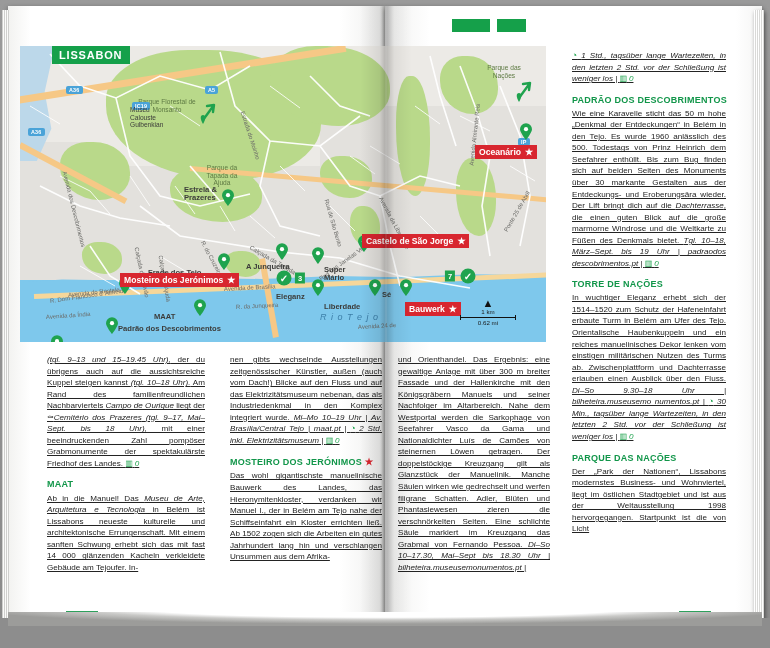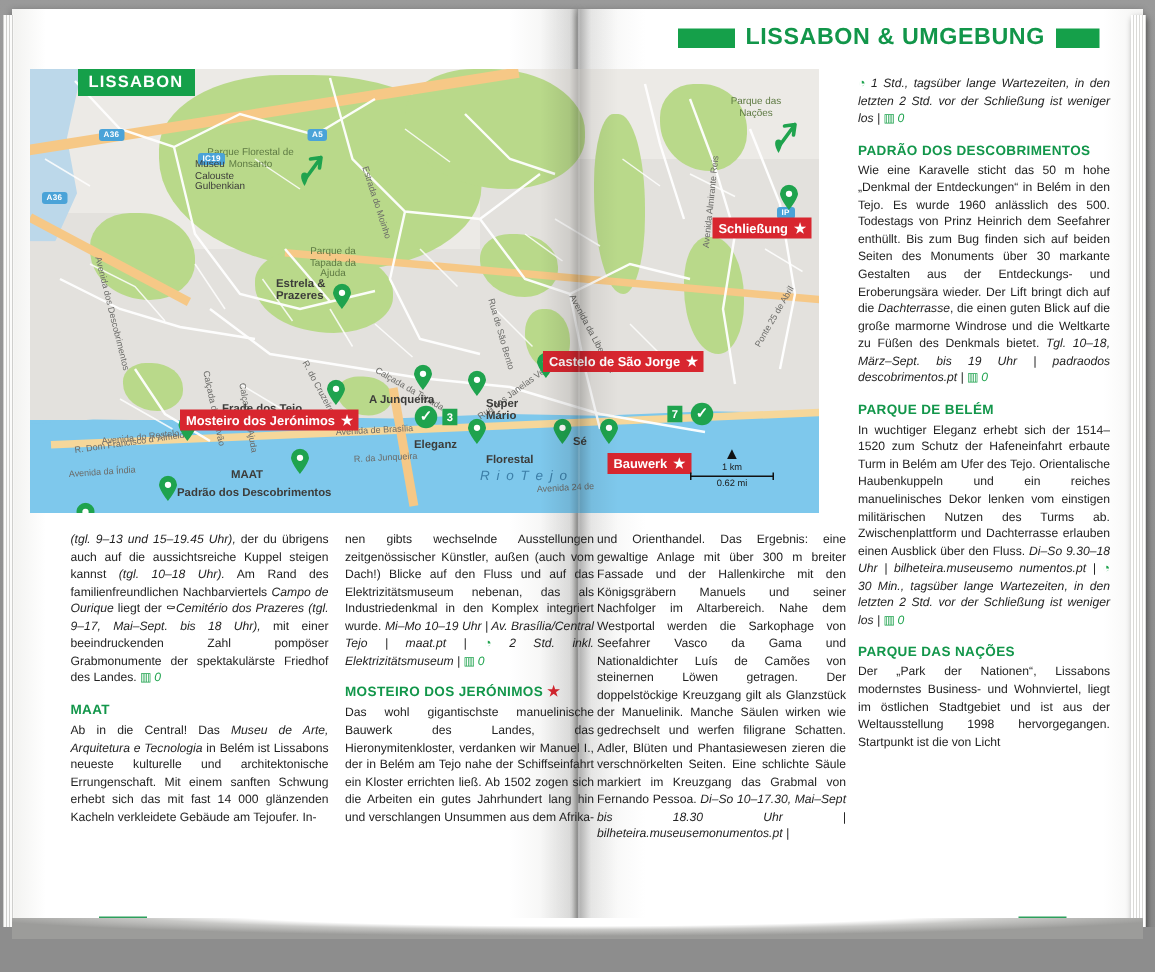--- a/index.html
+++ b/index.html
@@ -203,21 +203,21 @@
     line-height:11.55px;
     color:#232323;
     text-align:justify;
     hyphens:none;
   }
   #col1 { left:47px;  top:354px; width:172px; }
   #col2 { left:230px; top:354px; width:166px; }
   #col3 { left:398px; top:354px; width:166px; }
   #col4 { left:572px; top:50px;  width:168px; }
 
-  .col p { margin:0 0 0 0; }
+  .col p { margin:0 14px 0 0;text-decoration:underline; }
   .col .h {
     color:#12964a; font-weight:bold; font-size:9px; letter-spacing:.25px;
     margin-top:10px; margin-bottom:1.5px; text-align:left;
   }
   .col .h .star { color:#d8262f; font-size:9.5px; }
   .col .gl { color:#1fa34e; font-style:italic; }
   em { font-style: italic; }
   .icn { color:#1fa34e; font-size:8.4px; font-style:normal; }
   .icn-book { color:#1fa34e; font-style:normal; letter-spacing:-.5px; }
   .bookmark { color:#1c1c1a; font-size:8px; }
@@ -238,21 +238,20 @@
 
 <div id="book">
 
   <div class="page" id="page-left"></div>
   <div class="page" id="page-right"></div>
   <div id="edge-left"></div>
   <div id="edge-right"></div>
 
   <div id="runhead">
     <div class="rh-bar" id="rh-bar-left"></div>
-    <div id="runhead-title">LISSABON &amp; UMGEBUNG</div>
     <div class="rh-bar" id="rh-bar-right"></div>
   </div>
 
   <div id="map">
     <div class="urban" id="u1"></div>
     <div class="urban" id="u2"></div>
     <div class="urban" id="u3"></div>
 
     <div class="water-left"></div>
     <div class="water-bottom"></div>
@@ -404,21 +403,21 @@
     </div>
     <div class="poi-plain" style="left:304px; top:228px; white-space:pre; line-height:8.4px;">Super
 Mário</div>
 
     <div class="pin" style="left:298px; top:250px;">
       <svg viewBox="0 0 13 17" width="13" height="17">
           <path d="M6.5 17C6.5 17 12.5 9.5 12.5 6.2A6 6 0 1 0 .5 6.2C.5 9.5 6.5 17 6.5 17Z" fill="#1fa34e"></path>
           <circle cx="6.5" cy="6.2" r="2.1" fill="#fff"></circle>
         </svg>
     </div>
-    <div class="poi-plain" style="left:304px; top:260px;">Florestal</div>
+    <div class="poi-plain" style="left:304px; top:260px;">Liberdade</div>
 
     <div class="pin" style="left:355px; top:250px;">
       <svg viewBox="0 0 13 17" width="13" height="17">
           <path d="M6.5 17C6.5 17 12.5 9.5 12.5 6.2A6 6 0 1 0 .5 6.2C.5 9.5 6.5 17 6.5 17Z" fill="#1fa34e"></path>
           <circle cx="6.5" cy="6.2" r="2.1" fill="#fff"></circle>
         </svg>
     </div>
     <div class="poi-plain" style="left:362px; top:248px;">Sé</div>
 
     <div class="pin" style="left:344px; top:206px;">
@@ -480,57 +479,57 @@
     </div>
     <div class="poi-red" style="left:342px; top:195px;">
       <span>Castelo de São Jorge</span>
       <span class="star">★</span>
     </div>
     <div class="poi-red" style="left:385px; top:263px;">
       <span>Bauwerk</span>
       <span class="star">★</span>
     </div>
     <div class="poi-red" style="left:455px; top:106px;">
-      <span>Schließung</span>
+      <span>Oceanário</span>
       <span class="star">★</span>
     </div>
 
     <div class="scalebar" style="left:440px; top:252px; width:56px;">
       <div style="font-size:11px; line-height:10px; color:#111;">▲</div>
       <div>1 km</div>
       <div class="bar"></div>
       <div>0.62 mi</div>
     </div>
   </div>
 
   <div class="col" id="col1">
     <p><em>(tgl. 9–13 und 15–19.45 Uhr),</em><span> der du übrigens auch auf die aussichtsreiche Kuppel steigen kannst </span><em>(tgl. 10–18 Uhr).</em><span> Am Rand des familienfreundlichen Nachbarviertels </span><em>Campo de Ourique</em><span> liegt der </span><span class="bookmark">⚰</span><em>Cemitério dos Prazeres</em><span> </span><em>(tgl. 9–17, Mai–Sept. bis 18 Uhr),</em><span> mit einer beeindruckenden Zahl pompöser Grabmonumente der spektakulärste Friedhof des Landes. </span><span class="icn-book">▥</span> <em class="gl">0</em></p>
 
     <div class="h">MAAT</div>
-    <p><span>Ab in die Central! Das </span><em>Museu de Arte, Arquitetura e Tecnologia</em><span> in Belém ist Lissabons neueste kulturelle und architektonische Errungenschaft. Mit einem sanften Schwung erhebt sich das mit fast 14 000 glänzenden Kacheln verkleidete Gebäude am Tejoufer. In-</span></p>
+    <p><span>Ab in die Manuel! Das </span><em>Museu de Arte, Arquitetura e Tecnologia</em><span> in Belém ist Lissabons neueste kulturelle und architektonische Errungenschaft. Mit einem sanften Schwung erhebt sich das mit fast 14 000 glänzenden Kacheln verkleidete Gebäude am Tejoufer. In-</span></p>
   </div>
 
   <div class="col" id="col2">
     <p><span>nen gibts wechselnde Ausstellungen zeitgenössischer Künstler, außen (auch vom Dach!) Blicke auf den Fluss und auf das Elektrizitätsmuseum nebenan, das als Industriedenkmal in den Komplex integriert wurde. </span><em>Mi–Mo 10–19 Uhr | Av. Brasília/Central Tejo | maat.pt | </em><span class="icn">◔</span> <em>2 Std. inkl. Elektrizitätsmuseum | </em><span class="icn-book">▥</span> <em class="gl">0</em></p>
 
     <div class="h"><span>MOSTEIRO DOS JERÓNIMOS</span> <span class="star">★</span></div>
     <p>Das wohl gigantischste manuelinische Bauwerk des Landes, das Hieronymitenkloster, verdanken wir Manuel I., der in Belém am Tejo nahe der Schiffseinfahrt ein Kloster errichten ließ. Ab 1502 zogen sich die Arbeiten ein gutes Jahrhundert lang hin und verschlangen Unsummen aus dem Afrika-</p>
   </div>
 
   <div class="col" id="col3">
     <p><span>und Orienthandel. Das Ergebnis: eine gewaltige Anlage mit über 300 m breiter Fassade und der Hallenkirche mit den Königsgräbern Manuels und seiner Nachfolger im Altarbereich. Nahe dem Westportal werden die Sarkophage von Seefahrer Vasco da Gama und Nationaldichter Luís de Camões von steinernen Löwen getragen. Der doppelstöckige Kreuzgang gilt als Glanzstück der Manuelinik. Manche Säulen wirken wie gedrechselt und werfen filigrane Schatten. Adler, Blüten und Phantasiewesen zieren die verschnörkelten Seiten. Eine schlichte Säule markiert im Kreuzgang das Grabmal von Fernando Pessoa. </span><em>Di–So 10–17.30, Mai–Sept bis 18.30 Uhr | bilheteira.museusemonumentos.pt |</em></p>
   </div>
 
   <div class="col" id="col4">
     <p><span class="icn">◔</span> <em>1 Std., tagsüber lange Wartezeiten, in den letzten 2 Std. vor der Schließung ist weniger los | </em><span class="icn-book">▥</span> <em class="gl">0</em></p>
 
     <div class="h">PADRÃO DOS DESCOBRIMENTOS</div>
     <p><span>Wie eine Karavelle sticht das 50 m hohe „Denkmal der Entdeckungen“ in Belém in den Tejo. Es wurde 1960 anlässlich des 500. Todestags von Prinz Heinrich dem Seefahrer enthüllt. Bis zum Bug finden sich auf beiden Seiten des Monuments über 30 markante Gestalten aus der Entdeckungs- und Eroberungsära wieder. Der Lift bringt dich auf die </span><em>Dachterrasse</em><span>, die einen guten Blick auf die große marmorne Windrose und die Weltkarte zu Füßen des Denkmals bietet. </span><em>Tgl. 10–18, März–Sept. bis 19 Uhr | padraodos descobrimentos.pt | </em><span class="icn-book">▥</span> <em class="gl">0</em></p>
 
-    <div class="h">PARQUE DE BELÉM</div>
+    <div class="h">TORRE DE NAÇÕES</div>
     <p><span>In wuchtiger Eleganz erhebt sich der 1514–1520 zum Schutz der Hafeneinfahrt erbaute Turm in Belém am Ufer des Tejo. Orientalische Haubenkuppeln und ein reiches manuelinisches Dekor lenken vom einstigen militärischen Nutzen des Turms ab. Zwischenplattform und Dachterrasse erlauben einen Ausblick über den Fluss. </span><em>Di–So 9.30–18 Uhr | bilheteira.museusemo numentos.pt | </em><span class="icn">◔</span> <em>30 Min., tagsüber lange Wartezeiten, in den letzten 2 Std. vor der Schließung ist weniger los | </em><span class="icn-book">▥</span> <em class="gl">0</em></p>
 
     <div class="h">PARQUE DAS NAÇÕES</div>
     <p>Der „Park der Nationen“, Lissabons modernstes Business- und Wohnviertel, liegt im östlichen Stadtgebiet und ist aus der Weltausstellung 1998 hervorgegangen. Startpunkt ist die von Licht</p>
   </div>
 
   <div class="pnum" id="pnum-left">
     <div class="rule"></div>
     <div>86</div>
   </div>

